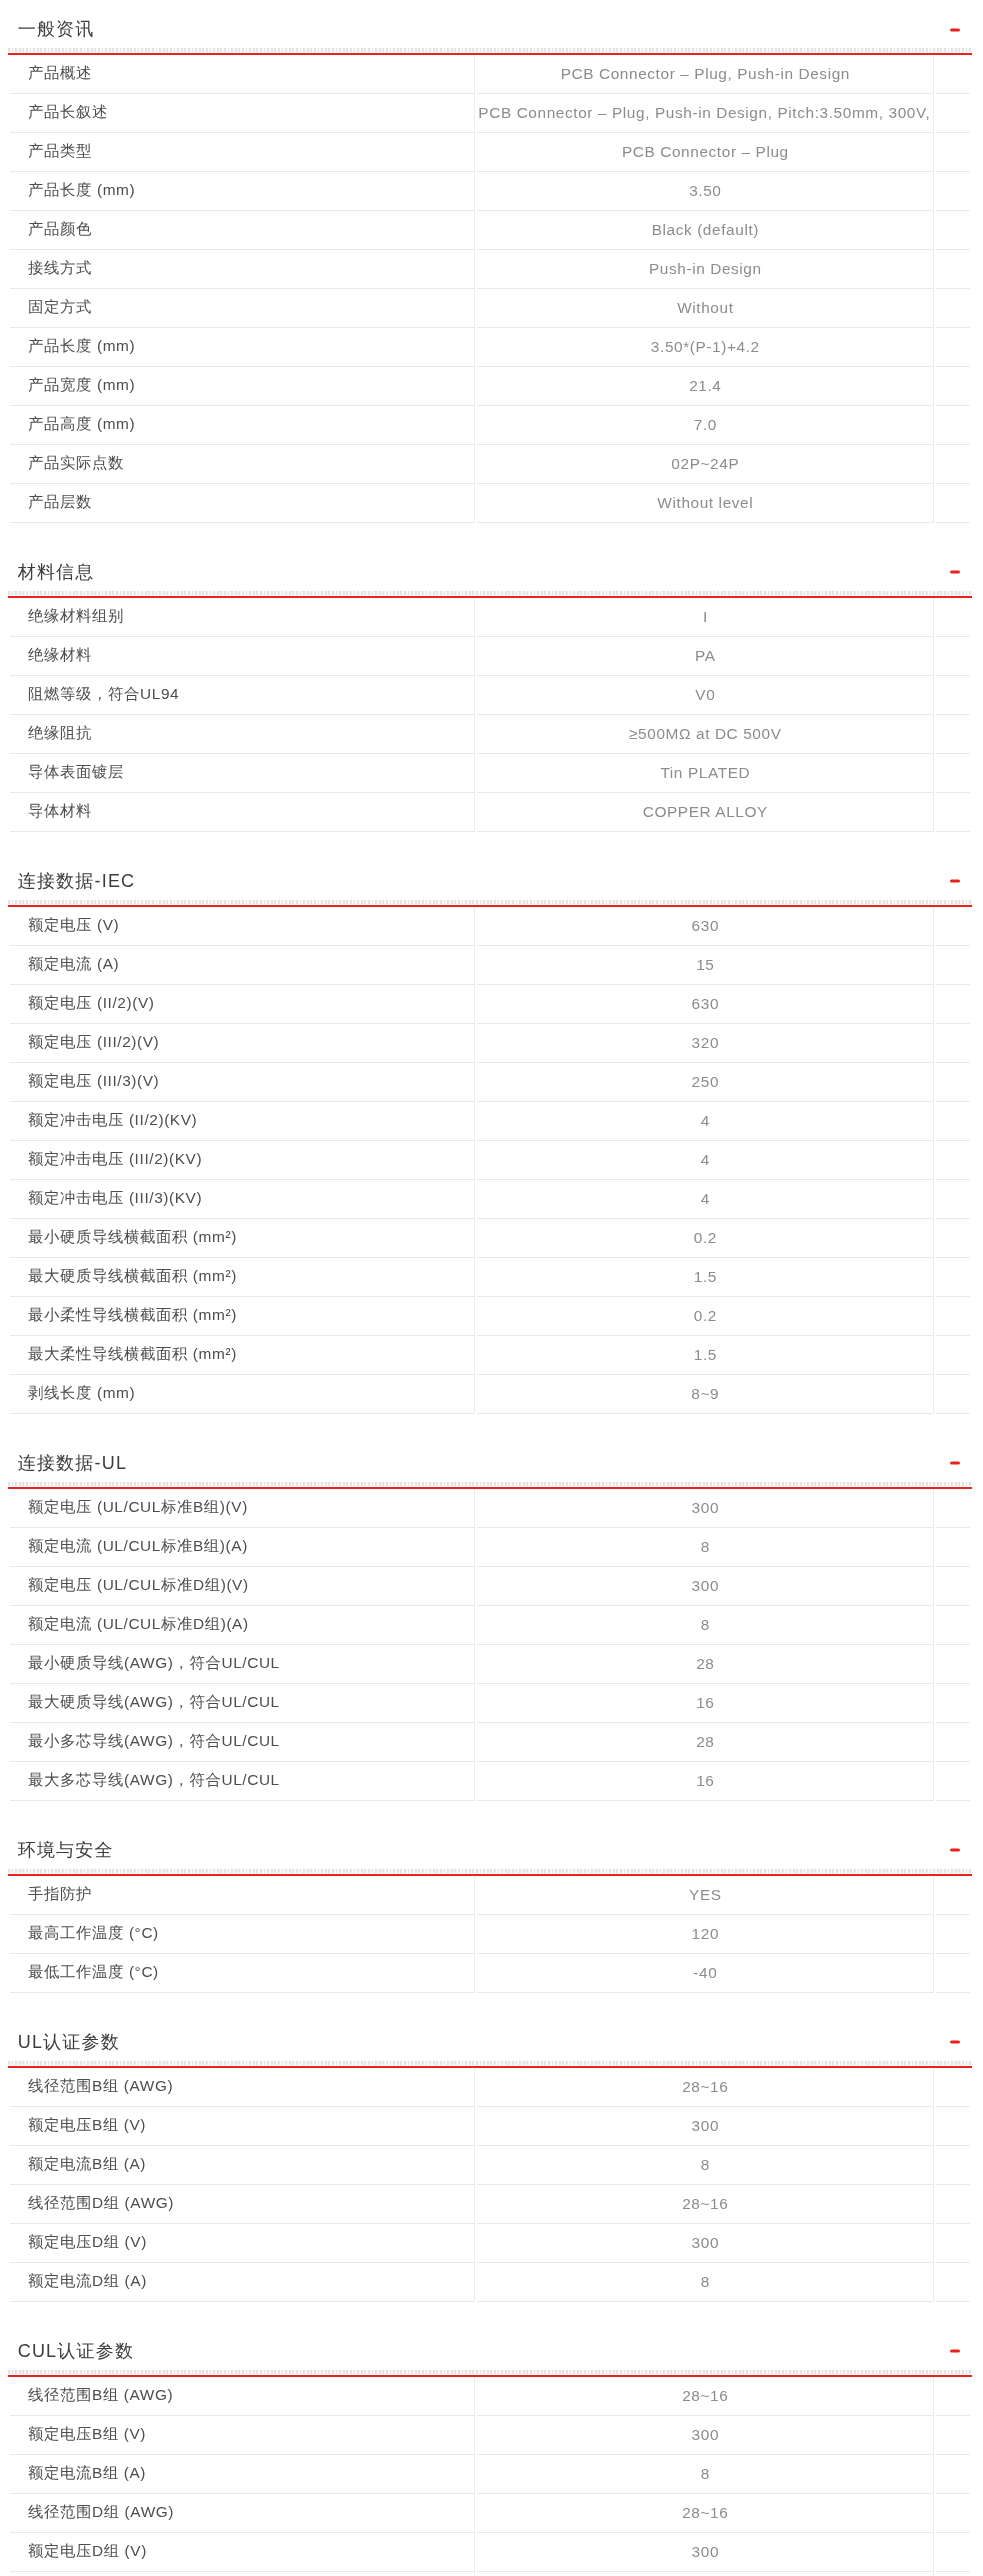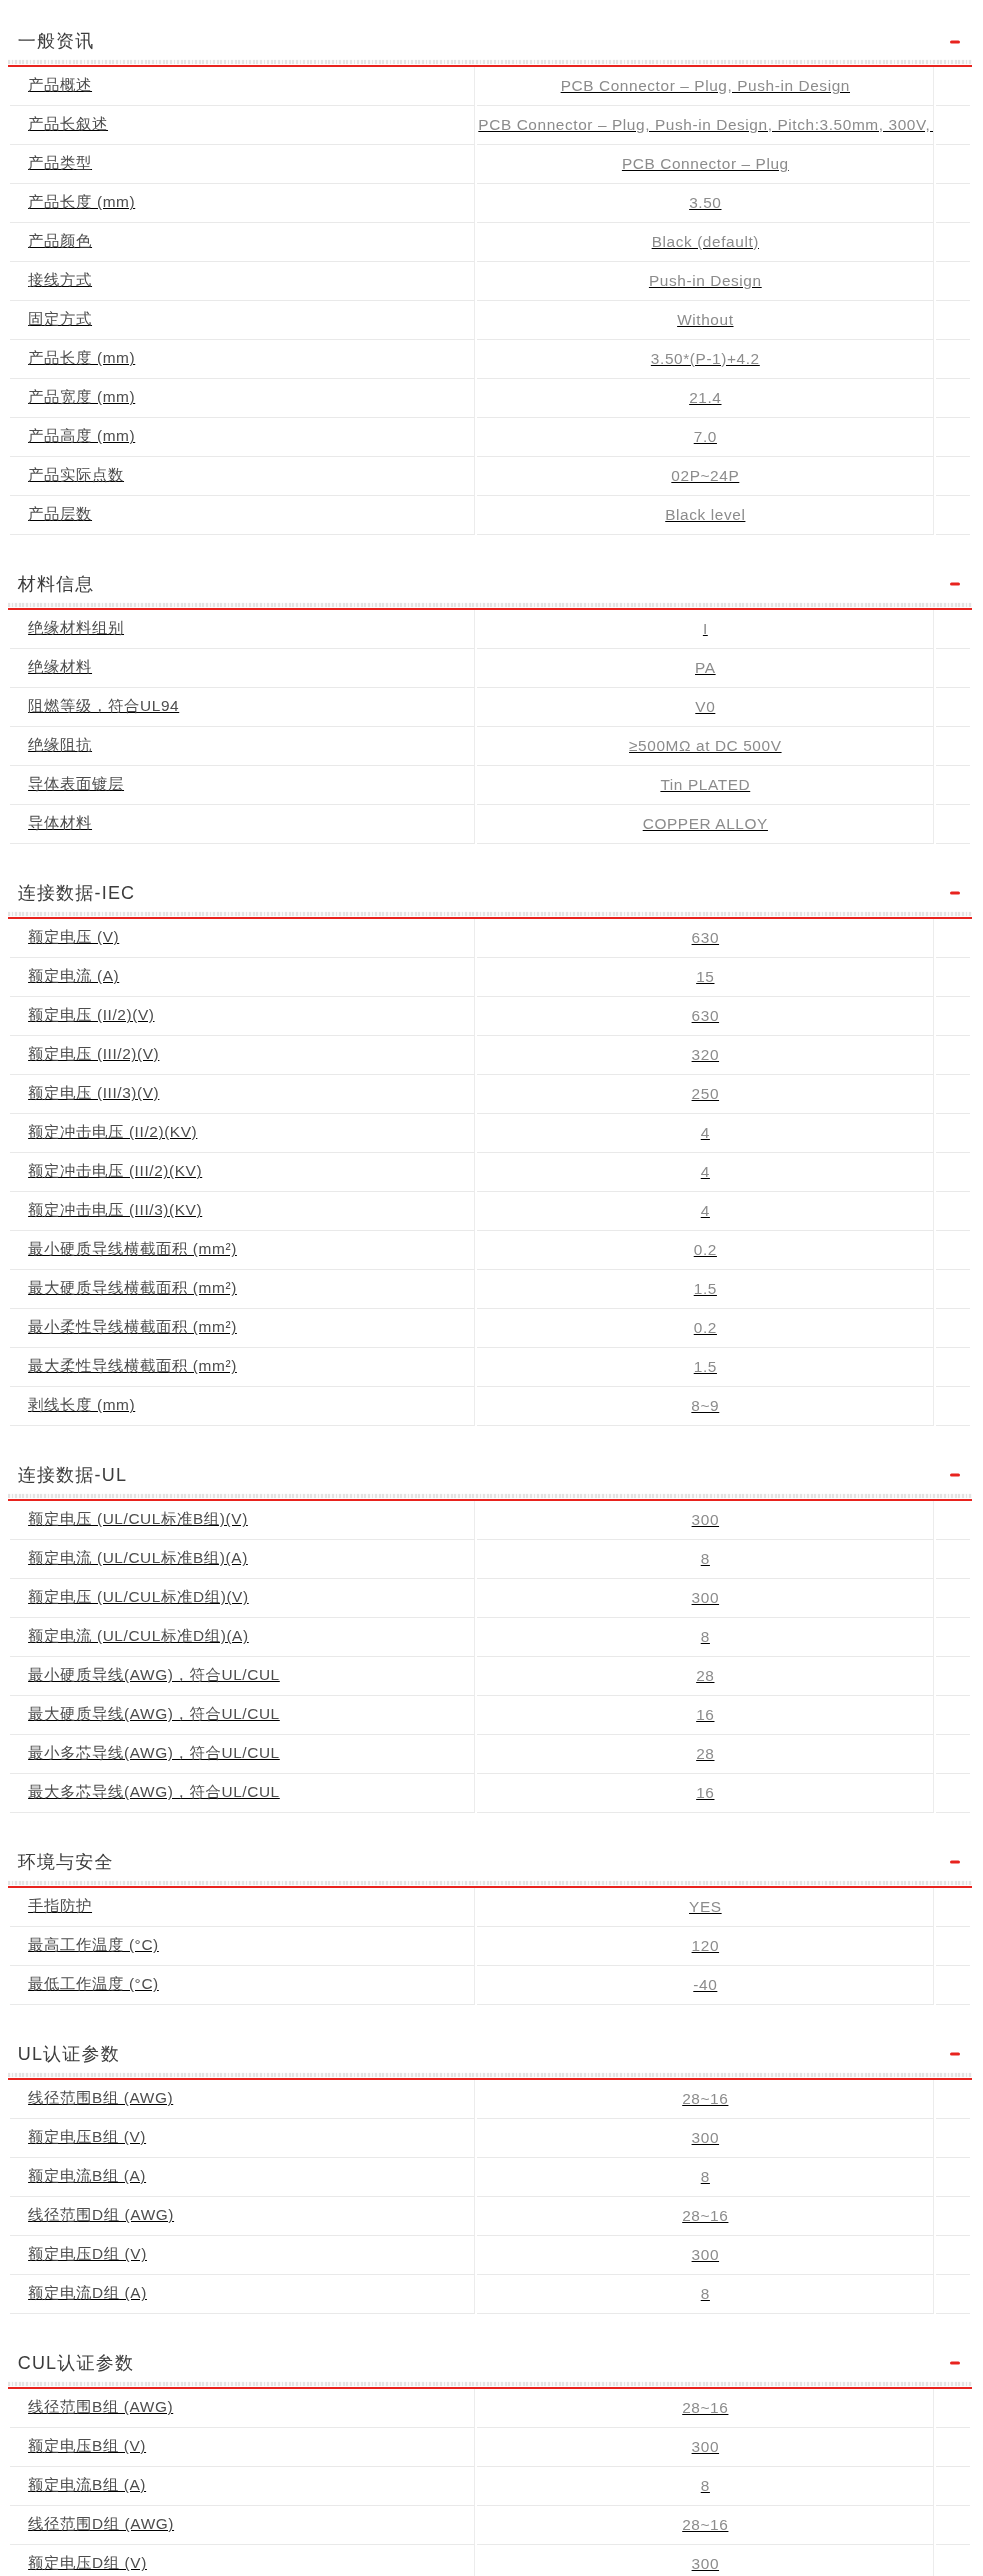--- a/index.html
+++ b/index.html
@@ -8,21 +8,21 @@
     background: #ffffff;
     font-family: "Liberation Sans", "DejaVu Sans", sans-serif;
   }
   body { width: 983px; min-height: 2576px; }
   .page {
     padding: 13px 10.7px 18px 7.7px;
     box-sizing: border-box;
     width: 983px;
   }
   .section { margin-top: 37px; }
-  .section:first-child { margin-top: 16px; }
+  .section:first-child { margin-top: 4px; }
 
   .sec-head {
     position: relative;
     height: 25px;
     display: flex;
     align-items: center;
   }
   .sec-title {
     margin: 0 0 0 10px;
     font-size: 18px;
@@ -55,21 +55,20 @@
   .redline {
     height: 2.4px;
     background: var(--accent, #e8231e);
   }
 
   table.spec {
     width: 100%;
     border-collapse: separate;
     border-spacing: 2.4px 0;
     table-layout: fixed;
-    text-decoration: underline;
   }
   table.spec td {
     height: 36px;
     border-bottom: 1.2px solid var(--border-color, #e9e9e9);
     font-size: 15.4px;
     letter-spacing: 0.6px;
     vertical-align: middle;
     overflow: hidden;
     white-space: nowrap;
   }
@@ -163,21 +162,21 @@
   </tr>
 
   <tr>
     <td class="cell-label">产品实际点数</td>
     <td class="cell-value">02P~24P</td>
     <td class="cell-extra"></td>
   </tr>
 
   <tr>
     <td class="cell-label">产品层数</td>
-    <td class="cell-value">Black level</td>
+    <td class="cell-value">Without level</td>
     <td class="cell-extra"></td>
   </tr>
 </tbody>
     </table>
   </section>
 
   <section class="section">
     <div class="sec-head">
       <h2 class="sec-title">材料信息</h2>
       <button class="collapse-btn" title="collapse"></button>

